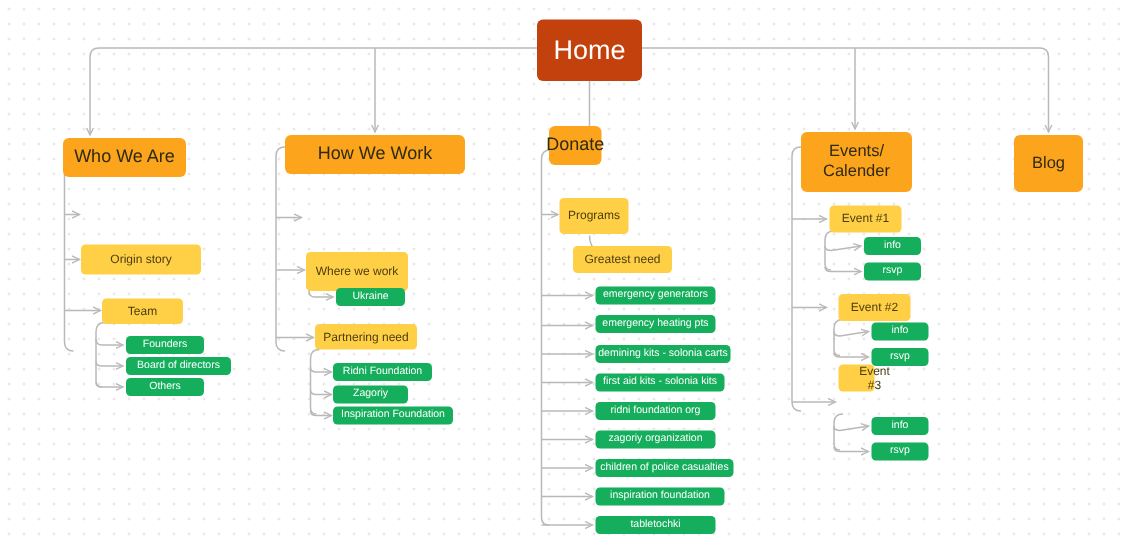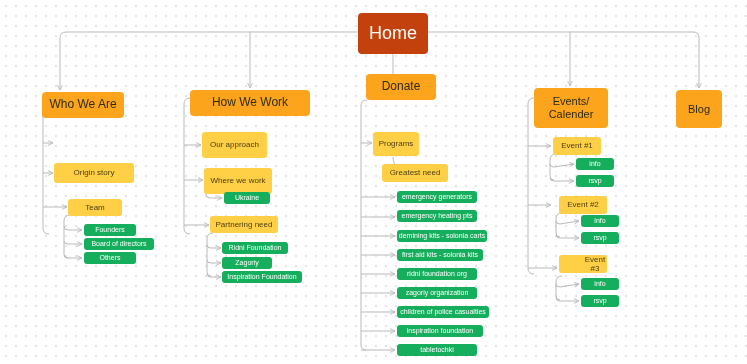--- a/index.html
+++ b/index.html
@@ -140,43 +140,40 @@
   <div class="node n-leaf" style="left:84px;top:238px;width:70px;height:12px;">
     <span>Board of directors</span>
   </div>
   <div class="node n-leaf" style="left:84px;top:252px;width:52px;height:12px;">
     <span>Others</span>
   </div>
 
   <div class="node n-sec" style="left:190px;top:90px;width:120px;height:26px;">
     <span>How We Work</span>
   </div>
-  <div class="node n-mid" style="left:202px;top:132px;width:65px;height:26px;">
-    <span>Our approach</span>
-  </div>
   <div class="node n-mid" style="left:204px;top:168px;width:68px;height:26px;">
     <span>Where we work</span>
   </div>
   <div class="node n-leaf" style="left:224px;top:192px;width:46px;height:12px;">
     <span>Ukraine</span>
   </div>
   <div class="node n-mid" style="left:210px;top:216px;width:68px;height:17px;">
     <span>Partnering need</span>
   </div>
   <div class="node n-leaf" style="left:222px;top:242px;width:66px;height:12px;">
     <span>Ridni Foundation</span>
   </div>
   <div class="node n-leaf" style="left:222px;top:257px;width:50px;height:12px;">
     <span>Zagoriy</span>
   </div>
   <div class="node n-leaf" style="left:222px;top:271px;width:80px;height:12px;">
     <span>Inspiration Foundation</span>
   </div>
 
-  <div class="node n-sec" style="left:366px;top:74px;width:70px;height:26px;">
+  <div class="node n-sec" style="left:366px;top:84px;width:35px;height:26px;">
     <span>Donate</span>
   </div>
   <div class="node n-mid" style="left:373px;top:132px;width:46px;height:24px;">
     <span>Programs</span>
   </div>
   <div class="node n-mid" style="left:382px;top:164px;width:66px;height:18px;">
     <span>Greatest need</span>
   </div>
 
   <div class="node n-leaf" style="left:397px;top:191px;width:80px;height:12px;">
@@ -224,21 +221,21 @@
   <div class="node n-mid" style="left:559px;top:196px;width:48px;height:18px;">
     <span>Event #2</span>
   </div>
   <div class="node n-leaf" style="left:581px;top:215px;width:38px;height:12px;">
     <span>info</span>
   </div>
   <div class="node n-leaf" style="left:581px;top:232px;width:38px;height:12px;">
     <span>rsvp</span>
   </div>
 
-  <div class="node n-mid" style="left:559px;top:255px;width:48px;height:18px;padding-left:24px;">
+  <div class="node n-mid" style="left:559px;top:243px;width:24px;height:18px;padding-left:24px;">
     <span>Event #3</span>
   </div>
   <div class="node n-leaf" style="left:581px;top:278px;width:38px;height:12px;">
     <span>info</span>
   </div>
   <div class="node n-leaf" style="left:581px;top:295px;width:38px;height:12px;">
     <span>rsvp</span>
   </div>
 
   <div class="node n-sec small" style="left:676px;top:90px;width:46px;height:38px;">

